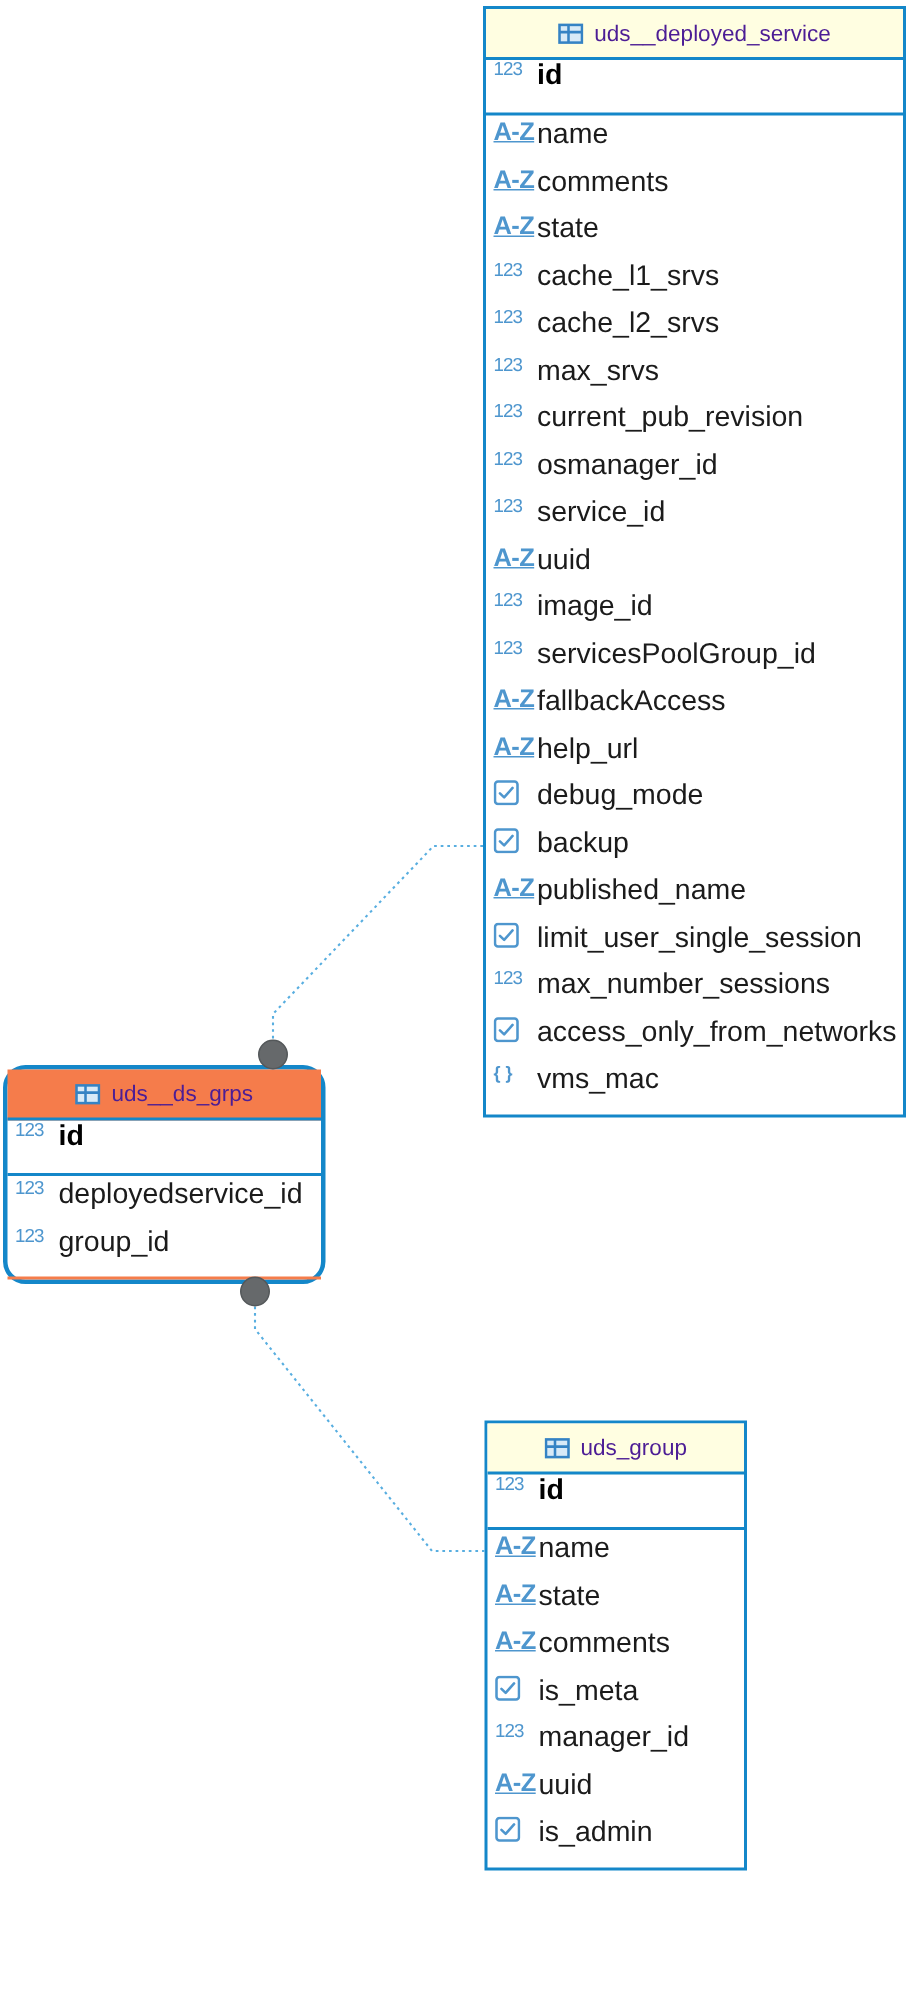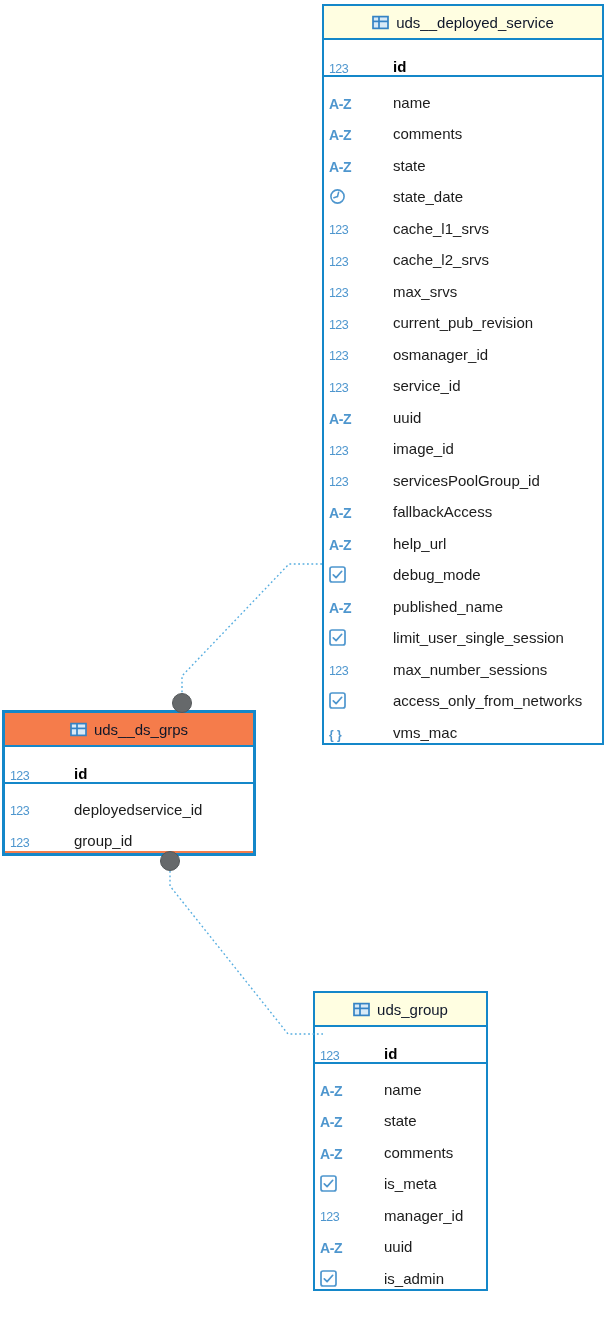--- a/index.html
+++ b/index.html
@@ -8,36 +8,36 @@
 
   #rel-svg{position:absolute;left:0;top:0;z-index:3;pointer-events:none;}
 
   .table{position:absolute;box-sizing:border-box;border:2px solid #1487c9;background:#ffffff;z-index:2;}
   .table.selected{border-width:3px;}
   .table.selected .fsec{border-bottom:2px solid #f57d4b;}
 
   .hdr{height:32px;display:flex;align-items:center;justify-content:center;gap:7px;
        background:#fffee1;border-bottom:2px solid #1487c9;}
   .selected .hdr{background:#f57c4b;}
-  .tname{font-size:15px;color:#0f172a;white-space:nowrap;}
+  .tname{font-size:15px;color:#4c1d95;white-space:nowrap;}
 
   .pksec{border-bottom:2px solid #1487c9;}
   .pksec .row{height:35px;}
   .pksec .clabel{font-weight:bold;color:#000;}
 
   .fsec{padding:2px 0;}
   .fsec .row{height:31.5px;}
 
-  .row{display:flex;align-items:flex-end;padding-left:5px;gap:35px;}
+  .row{display:flex;align-items:flex-start;padding-left:5px;}
   .cicon{width:29px;flex:none;display:flex;align-items:center;justify-content:flex-start;
          color:#4e96ce;line-height:1;}
-  .clabel{font-size:15px;color:#1b1b1b;white-space:nowrap;}
+  .clabel{font-size:19px;color:#1b1b1b;white-space:nowrap;}
 
   .i-num{font-size:12.5px;letter-spacing:-0.6px;font-weight:400;}
-  .i-txt{font-size:14px;font-weight:700;letter-spacing:-0.4px;}
+  .i-txt{font-size:17px;font-weight:700;letter-spacing:-0.4px;text-decoration:underline;}
   .i-json{font-size:12px;font-weight:700;}
   .i-svg svg{display:block;}
 
   .ticon{display:flex;align-items:center;}
 
   .rel{fill:none;stroke:#58aee0;stroke-width:1.4;stroke-dasharray:1.8 2.6;}
   .anchor{fill:#66696b;stroke:#54585a;stroke-width:1;}
 </style>
 </head>
 <body>
@@ -75,30 +75,20 @@
         </div>
         <div class="row">
           <span class="cicon i-txt">A-Z</span>
           <span class="clabel">comments</span>
         </div>
         <div class="row">
           <span class="cicon i-txt">A-Z</span>
           <span class="clabel">state</span>
         </div>
         <div class="row">
-          <span class="cicon i-svg">
-            <svg width="17" height="17" viewBox="0 0 17 17">
-              <circle cx="8.5" cy="8.5" r="6.6" fill="none" stroke="#4e96ce" stroke-width="1.6"></circle>
-              <line x1="8.5" y1="8.5" x2="9.6" y2="4.3" stroke="#4e96ce" stroke-width="1.5" stroke-linecap="round"></line>
-              <line x1="8.5" y1="8.5" x2="4.9" y2="9.7" stroke="#4e96ce" stroke-width="1.5" stroke-linecap="round"></line>
-            </svg>
-          </span>
-          <span class="clabel">state_date</span>
-        </div>
-        <div class="row">
           <span class="cicon i-num">123</span>
           <span class="clabel">cache_l1_srvs</span>
         </div>
         <div class="row">
           <span class="cicon i-num">123</span>
           <span class="clabel">cache_l2_srvs</span>
         </div>
         <div class="row">
           <span class="cicon i-num">123</span>
           <span class="clabel">max_srvs</span>
@@ -136,20 +126,29 @@
           <span class="clabel">help_url</span>
         </div>
         <div class="row">
           <span class="cicon i-svg">
             <svg width="17" height="17" viewBox="0 0 17 17">
               <rect x="1" y="1" width="15" height="15" rx="2" fill="#ffffff" stroke="#4e96ce" stroke-width="1.7"></rect>
               <path d="M4.3 8.9 L7.1 11.6 L12.7 5.3" fill="none" stroke="#4e96ce" stroke-width="1.7" stroke-linecap="round" stroke-linejoin="round"></path>
             </svg>
           </span>
           <span class="clabel">debug_mode</span>
+        </div>
+        <div class="row">
+          <span class="cicon i-svg">
+            <svg width="17" height="17" viewBox="0 0 17 17">
+              <rect x="1" y="1" width="15" height="15" rx="2" fill="#ffffff" stroke="#4e96ce" stroke-width="1.7"></rect>
+              <path d="M4.3 8.9 L7.1 11.6 L12.7 5.3" fill="none" stroke="#4e96ce" stroke-width="1.7" stroke-linecap="round" stroke-linejoin="round"></path>
+            </svg>
+          </span>
+          <span class="clabel">backup</span>
         </div>
         <div class="row">
           <span class="cicon i-txt">A-Z</span>
           <span class="clabel">published_name</span>
         </div>
         <div class="row">
           <span class="cicon i-svg">
             <svg width="17" height="17" viewBox="0 0 17 17">
               <rect x="1" y="1" width="15" height="15" rx="2" fill="#ffffff" stroke="#4e96ce" stroke-width="1.7"></rect>
               <path d="M4.3 8.9 L7.1 11.6 L12.7 5.3" fill="none" stroke="#4e96ce" stroke-width="1.7" stroke-linecap="round" stroke-linejoin="round"></path>
@@ -170,21 +169,21 @@
           </span>
           <span class="clabel">access_only_from_networks</span>
         </div>
         <div class="row">
           <span class="cicon i-json">{&nbsp;}</span>
           <span class="clabel">vms_mac</span>
         </div>
       </div>
     </div>
 
-  <div class="table selected" id="table-1" style="left:2px;top:710px;width:254px;">
+  <div class="table selected" id="table-1" style="left:2px;top:710px;width:215px;border-radius:15px;">
       <div class="hdr">
         <span class="ticon">
           <svg width="17" height="15" viewBox="0 0 17 15">
             <rect x="1" y="1.6" width="15" height="11.8" fill="#d8eaf7" stroke="#3583c4" stroke-width="1.7"></rect>
             <line x1="1" y1="6.4" x2="16" y2="6.4" stroke="#3583c4" stroke-width="1.7"></line>
             <line x1="7" y1="1.6" x2="7" y2="13.4" stroke="#3583c4" stroke-width="1.7"></line>
           </svg>
         </span>
         <span class="tname">uds__ds_grps</span>
       </div>
@@ -199,21 +198,21 @@
           <span class="cicon i-num">123</span>
           <span class="clabel">deployedservice_id</span>
         </div>
         <div class="row">
           <span class="cicon i-num">123</span>
           <span class="clabel">group_id</span>
         </div>
       </div>
     </div>
 
-  <div class="table" id="table-2" style="left:313px;top:947px;width:175px;margin-top:44px;">
+  <div class="table" id="table-2" style="left:323px;top:947px;width:175px;">
       <div class="hdr">
         <span class="ticon">
           <svg width="17" height="15" viewBox="0 0 17 15">
             <rect x="1" y="1.6" width="15" height="11.8" fill="#d8eaf7" stroke="#3583c4" stroke-width="1.7"></rect>
             <line x1="1" y1="6.4" x2="16" y2="6.4" stroke="#3583c4" stroke-width="1.7"></line>
             <line x1="7" y1="1.6" x2="7" y2="13.4" stroke="#3583c4" stroke-width="1.7"></line>
           </svg>
         </span>
         <span class="tname">uds_group</span>
       </div>

